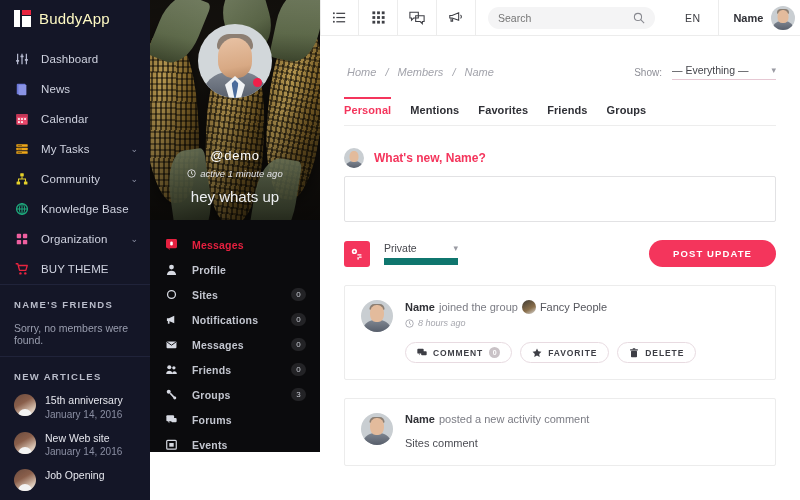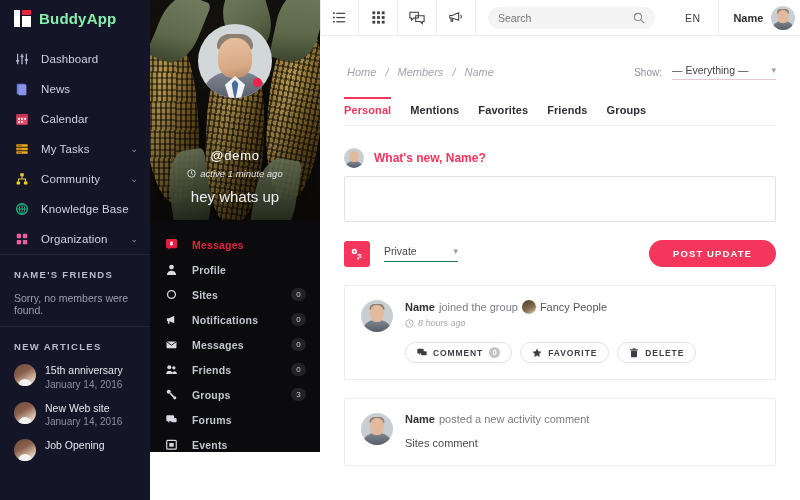--- a/index.html
+++ b/index.html
@@ -25,21 +25,21 @@
   }
   .logo-mark {
     width: 17px; height: 17px; position: relative; margin-right: 8px; flex: 0 0 17px;
   }
   .logo-mark i {
     position: absolute; display: block; background: #ffffff;
   }
   .logo-mark i.l1 { left: 0; top: 0; width: 6px; height: 17px; }
   .logo-mark i.l2 { left: 8px; top: 0; width: 9px; height: 5px; background: #e8243f; }
   .logo-mark i.l3 { left: 8px; top: 6px; width: 9px; height: 11px; }
-  .logo-text { color: #86efac; font-size: 15px; font-weight: bold; letter-spacing: .2px; }
+  .logo-text { color: #fef9c3; font-size: 15px; font-weight: normal; letter-spacing: .2px; }
 
   .nav-main { padding-top: 8px; }
   .nav-item {
     display: flex; align-items: center; height: 30px; padding: 0 12px 0 14px;
     color: #cfd2df; font-size: 11.5px; cursor: pointer; position: relative;
   }
   .nav-item .ni-ico {
     width: 16px; height: 16px; flex: 0 0 16px; margin-right: 11px;
     display: flex; align-items: center; justify-content: center;
   }
@@ -240,21 +240,21 @@
     border: 1px solid #e2e2e4; border-radius: 2px; resize: none; outline: none;
     font-family: "Liberation Sans", sans-serif; font-size: 11px; padding: 7px 9px; color:#444;
   }
 
   .ctrlrow { display: flex; align-items: center; margin-top: 14px; }
   .privbtn {
     width: 26px; height: 26px; border-radius: 3px; background: #f4355c;
     display: flex; align-items: center; justify-content: center; cursor: pointer; flex: 0 0 26px;
   }
   .privsel {
-    margin-left: 14px; width: 74px; border-bottom: 1px solid #0f766e;
+    margin-left: 14px; width: 74px; border-bottom: 7px solid #0f766e;
     display: flex; align-items: center; justify-content: space-between; padding-bottom: 4px; cursor: pointer;
   }
   .privsel .pv { font-size: 10.5px; color: #46474d; }
   .privsel .pc { font-size: 9px; color: #9a9ba3; }
   .postbtn {
     margin-left: auto; background: #f4355c; color: #fff; border: none; cursor: pointer;
     font-size: 9.5px; font-weight: bold; letter-spacing: 1.1px;
     height: 27px; padding: 0 24px; border-radius: 14px;
     font-family: "Liberation Sans", sans-serif;
   }
@@ -415,20 +415,31 @@
                 <rect x="2" y="9" width="5" height="5" rx="1"></rect>
                 <rect x="9" y="9" width="5" height="5" rx="1"></rect>
               </g>
             </svg>
         </span>
         <span class="ni-label">Organization</span>
         <span class="ni-caret">⌄</span>
       </div>
 
 
+      <div class="nav-item">
+        <span class="ni-ico">
+          <svg width="14" height="14" viewBox="0 0 16 16">
+              <path d="M.8 2h2.4l2 7.6h7.2l1.6-5.6H4.4" fill="none" stroke="#e8243f" stroke-width="1.5" stroke-linejoin="round"></path>
+              <circle cx="6.2" cy="13" r="1.4" fill="#e8243f"></circle>
+              <circle cx="11.8" cy="13" r="1.4" fill="#e8243f"></circle>
+            </svg>
+        </span>
+        <span class="ni-label">BUY THEME</span>
+        <span class="ni-caret"></span>
+      </div>
     </nav>
 
     <div class="side-section">
       <div class="side-title">NAME'S FRIENDS</div>
       <div class="side-empty">Sorry, no members were found.</div>
     </div>
 
     <div class="side-section">
       <div class="side-title">NEW ARTICLES</div>
 

